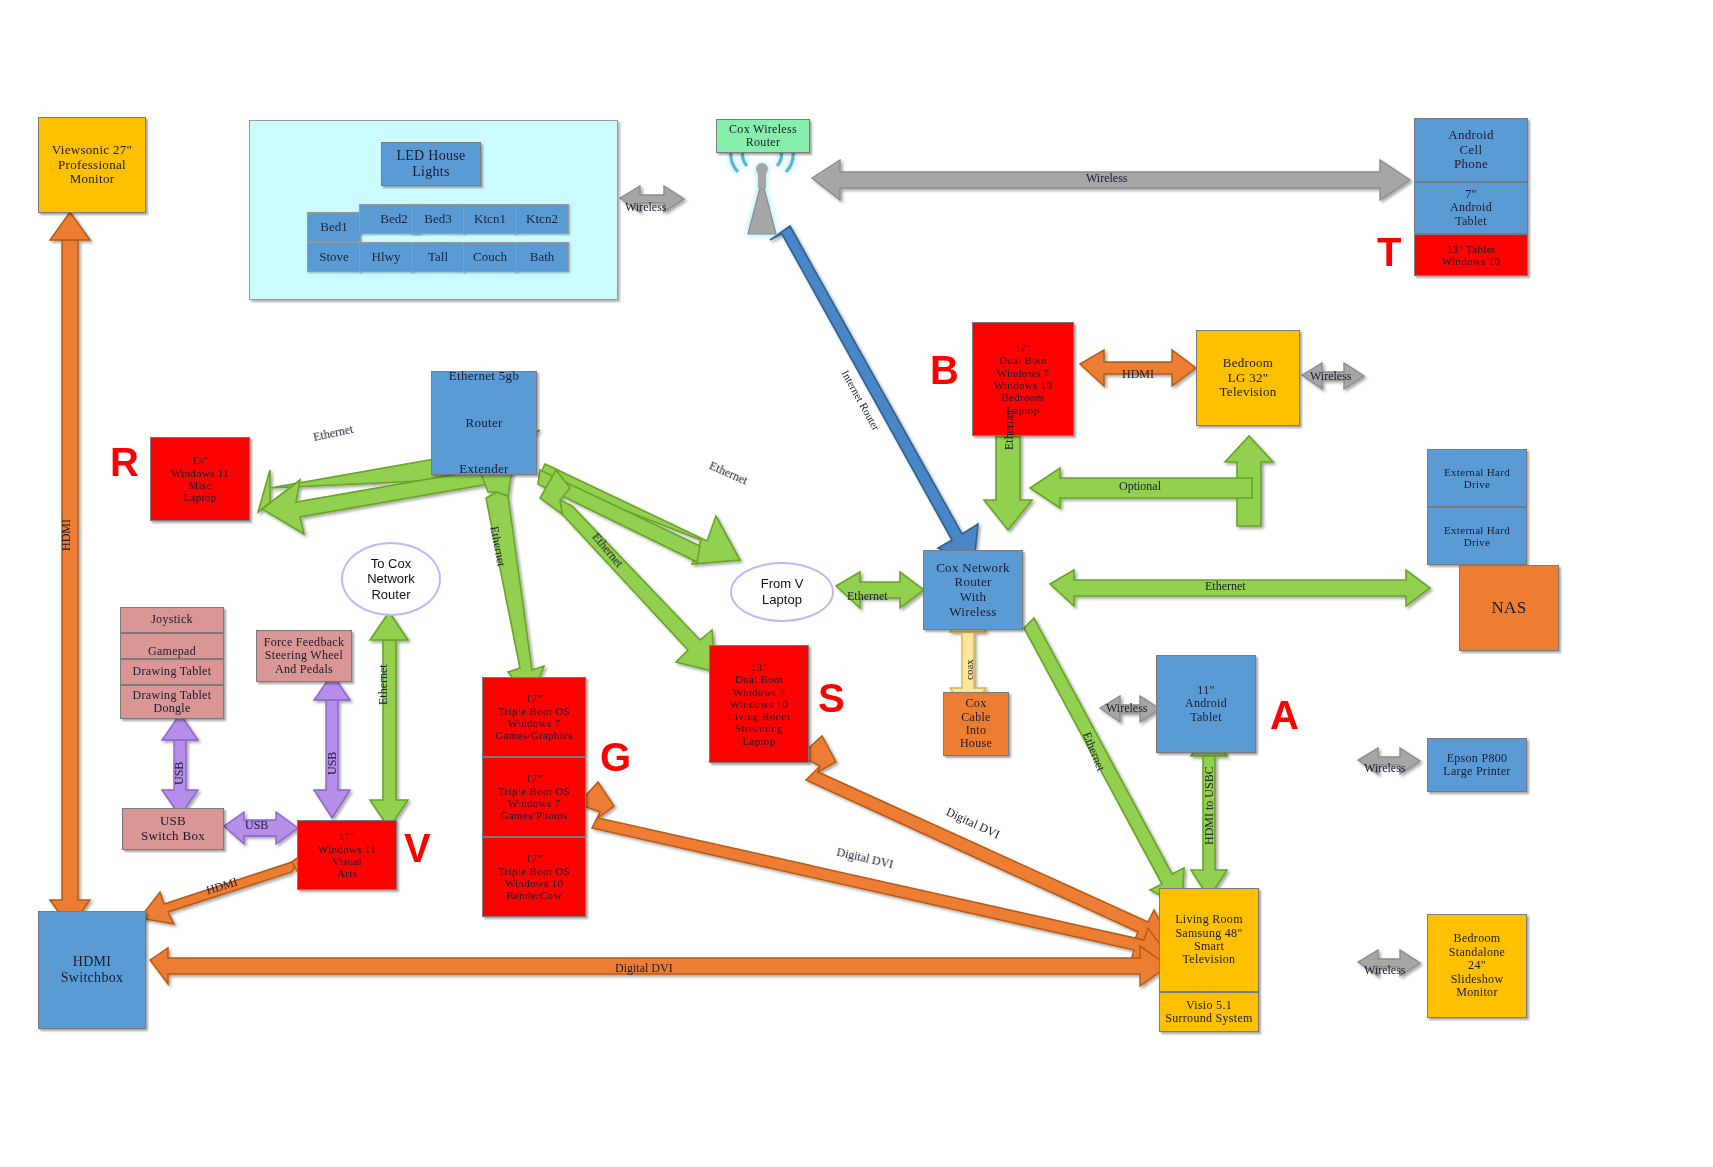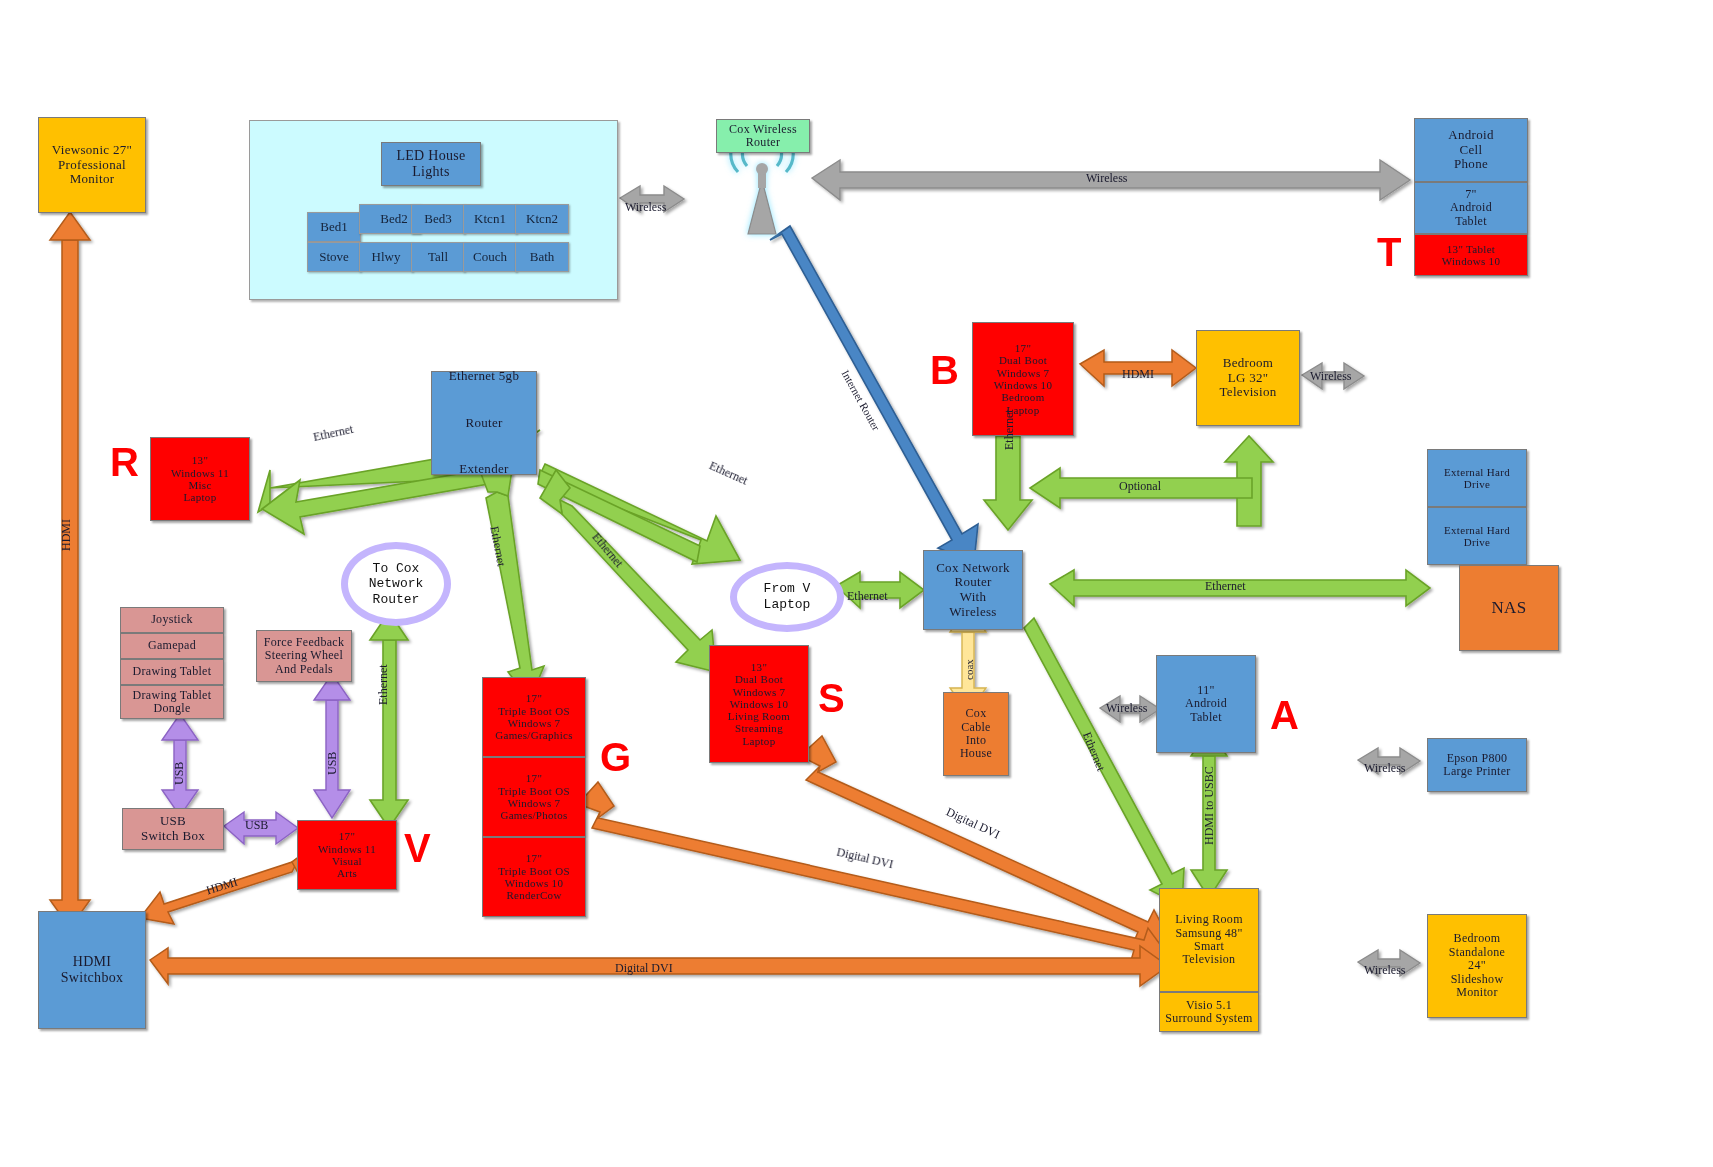--- a/index.html
+++ b/index.html
@@ -19,24 +19,24 @@
   .cyan{background:#86efac;}
   .orange{background:#ed7d31;}
   .rose{background:#d99694;}
   .lightcyanpanel{background:#ccfbff;border:1px solid #9a9a9a;box-shadow:1.5px 1.5px 2px rgba(0,0,0,.3);}
   .title{position:absolute;left:497px;top:38px;width:578px;height:38px;
          background:#f2f26e;border:1px solid #555;display:flex;align-items:center;justify-content:center;
          font-size:22px;color:#1a1a2e;letter-spacing:.6px;z-index:6;
          box-shadow:2px 2px 2px rgba(0,0,0,.35);}
   .bigletter{position:absolute;color:#ff0000;font-size:40px;font-weight:bold;
              font-family:"Liberation Sans", sans-serif;z-index:7;line-height:1;}
-  .ellipse{position:absolute;border:7px solid #c4b5fd;border-radius:50%;background:#fff;
+  .ellipse{position:absolute;border:2px solid #c4b5fd;border-radius:50%;background:#fff;
            display:flex;flex-direction:column;align-items:center;justify-content:center;
            text-align:center;font-size:13px;color:#111;z-index:6;
-           font-family:Liberation Mono, monospace;line-height:1.2;}
+           font-family:Liberation Sans, sans-serif;line-height:1.2;}
   .wirelabel{position:absolute;font-size:12px;color:#1a1a2e;z-index:8;white-space:nowrap;
              font-family:"Liberation Serif", serif;}
   .led-btn{position:absolute;background:#5b9bd5;border:1px solid #9a9a9a;
            display:flex;align-items:center;justify-content:center;font-size:13px;color:#15233a;
            box-shadow:1px 1px 2px rgba(0,0,0,.3);}
 </style>
 </head>
 <body>
 
 <div id="stage">
@@ -232,21 +232,21 @@
     <span>Television</span>
   </div>
 
   <div class="node blue" style="left:923px;top:550px;width:100px;height:80px;font-size:13px;">
     <span>Cox Network</span>
     <span>Router</span>
     <span>With</span>
     <span>Wireless</span>
   </div>
 
-  <div class="node orange" style="left:943px;top:692px;width:66px;height:84px;font-size:12px;">
+  <div class="node orange" style="left:943px;top:692px;width:66px;height:64px;font-size:12px;">
     <span>Cox</span>
     <span>Cable</span>
     <span>Into</span>
     <span>House</span>
   </div>
 
   <div class="node blue" style="left:1427px;top:449px;width:100px;height:58px;font-size:11px;">
     <span>External Hard</span>
     <span>Drive</span>
   </div>
@@ -313,21 +313,21 @@
     <span>17"</span>
     <span>Windows 11</span>
     <span>Visual</span>
     <span>Arts</span>
   </div>
   <div class="bigletter" style="left:404px;top:828px;">V</div>
 
   <div class="node rose" style="left:120px;top:607px;width:104px;height:26px;font-size:12px;">
     <span>Joystick</span>
   </div>
-  <div class="node rose" style="left:120px;top:633px;width:104px;height:26px;font-size:12px;">
+  <div class="node rose" style="left:120px;top:633px;width:104px;height:26px;font-size:12px;justify-content:flex-end;">
     <span>Gamepad</span>
   </div>
   <div class="node rose" style="left:120px;top:659px;width:104px;height:26px;font-size:12px;">
     <span>Drawing Tablet</span>
   </div>
   <div class="node rose" style="left:120px;top:685px;width:104px;height:34px;font-size:12px;">
     <span>Drawing Tablet</span>
     <span>Dongle</span>
   </div>
 

